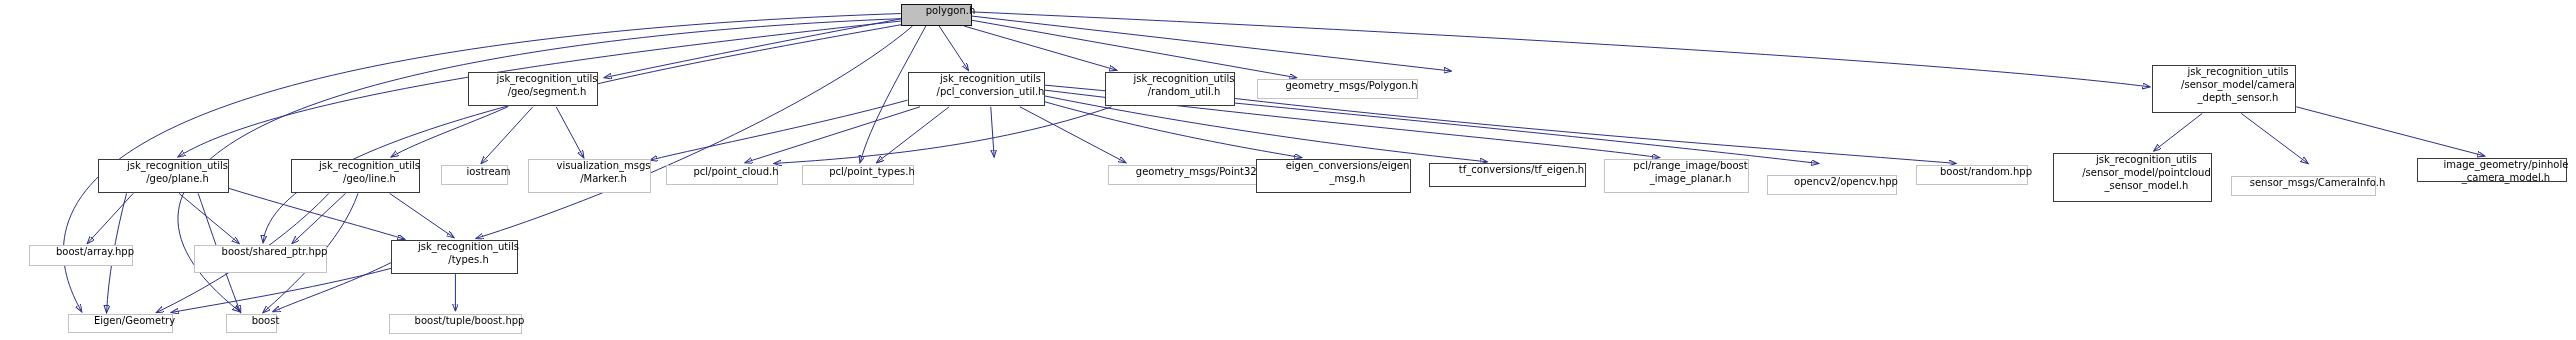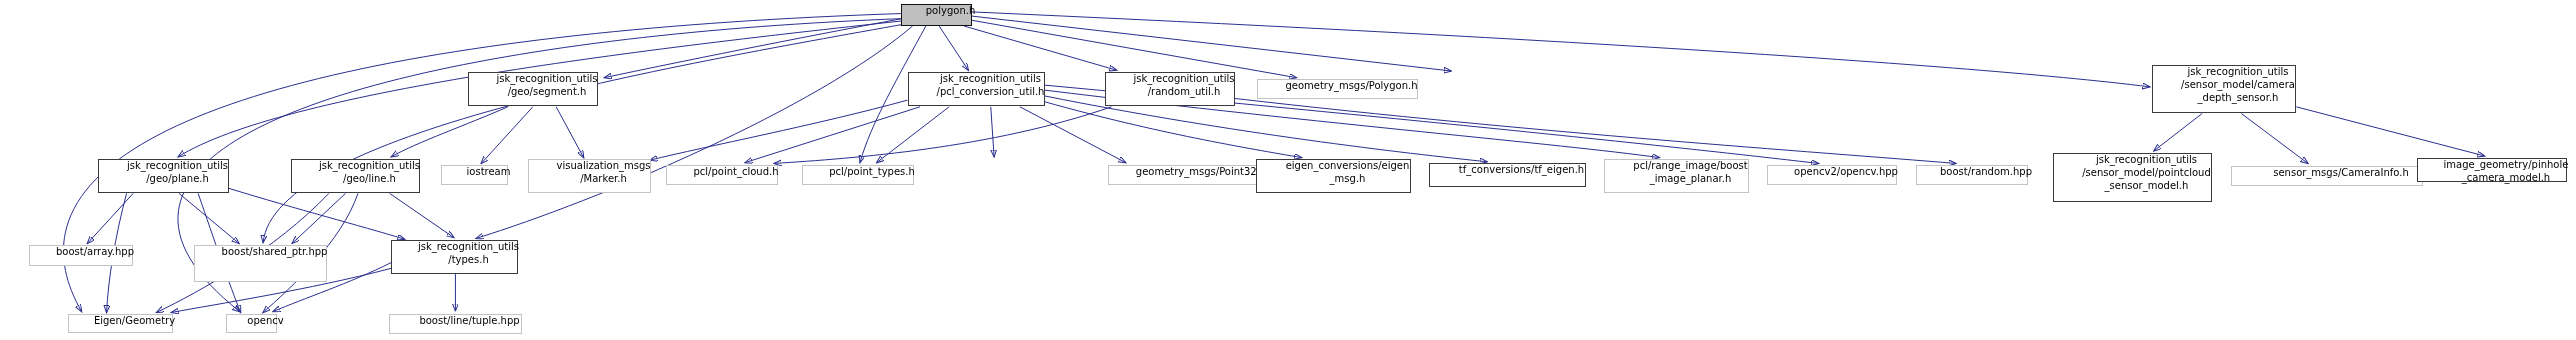--- a/index.html
+++ b/index.html
@@ -89,32 +89,32 @@
   <div class="node external" style="left:528px;top:159px;width:123px;height:34px"><span>visualization_msgs
 /Marker.h</span></div>
   <div class="node external" style="left:666px;top:165px;width:112px;height:20px"><span>pcl/point_cloud.h</span></div>
   <div class="node external" style="left:802px;top:165px;width:112px;height:20px"><span>pcl/point_types.h</span></div>
   <div class="node external" style="left:1108px;top:165px;width:158px;height:20px"><span>geometry_msgs/Point32.h</span></div>
   <div class="node linked" style="left:1429px;top:163px;width:157px;height:24px"><span>tf_conversions/tf_eigen.h</span></div>
   <div class="node linked" style="left:1256px;top:159px;width:155px;height:34px"><span>eigen_conversions/eigen
 _msg.h</span></div>
   <div class="node external" style="left:1604px;top:159px;width:145px;height:34px"><span>pcl/range_image/boost
 _image_planar.h</span></div>
-  <div class="node external" style="left:1767px;top:165px;width:130px;height:20px"><span>opencv2/opencv.hpp</span></div>
+  <div class="node external" style="left:1767px;top:175px;width:130px;height:20px"><span>opencv2/opencv.hpp</span></div>
   <div class="node external" style="left:1916px;top:165px;width:112px;height:20px"><span>boost/random.hpp</span></div>
   <div class="node linked" style="left:2053px;top:153px;width:159px;height:49px"><span>jsk_recognition_utils
 /sensor_model/pointcloud
 _sensor_model.h</span></div>
-  <div class="node external" style="left:2231px;top:166px;width:192px;height:20px"><span>sensor_msgs/CameraInfo.h</span></div>
+  <div class="node external" style="left:2231px;top:176px;width:145px;height:20px"><span>sensor_msgs/CameraInfo.h</span></div>
   <div class="node linked" style="left:2417px;top:158px;width:150px;height:24px"><span>image_geometry/pinhole
 _camera_model.h</span></div>
 
   <div class="node external" style="left:29px;top:245px;width:104px;height:21px"><span>boost/array.hpp</span></div>
-  <div class="node external" style="left:194px;top:245px;width:133px;height:37px"><span>boost/shared_ptr.hpp</span></div>
+  <div class="node external" style="left:194px;top:245px;width:133px;height:28px"><span>boost/shared_ptr.hpp</span></div>
   <div class="node linked" style="left:391px;top:240px;width:127px;height:34px"><span>jsk_recognition_utils
 /types.h</span></div>
 
   <div class="node external" style="left:68px;top:314px;width:105px;height:19px"><span>Eigen/Geometry</span></div>
-  <div class="node external" style="left:226px;top:314px;width:51px;height:19px"><span>opencv</span></div>
-  <div class="node external" style="left:389px;top:314px;width:133px;height:20px"><span>boost/line/tuple.hpp</span></div>
+  <div class="node external" style="left:226px;top:314px;width:51px;height:19px"><span>boost</span></div>
+  <div class="node external" style="left:389px;top:314px;width:133px;height:20px"><span>boost/tuple/boost.hpp</span></div>
 
 </div>
 
 
 </body></html>

